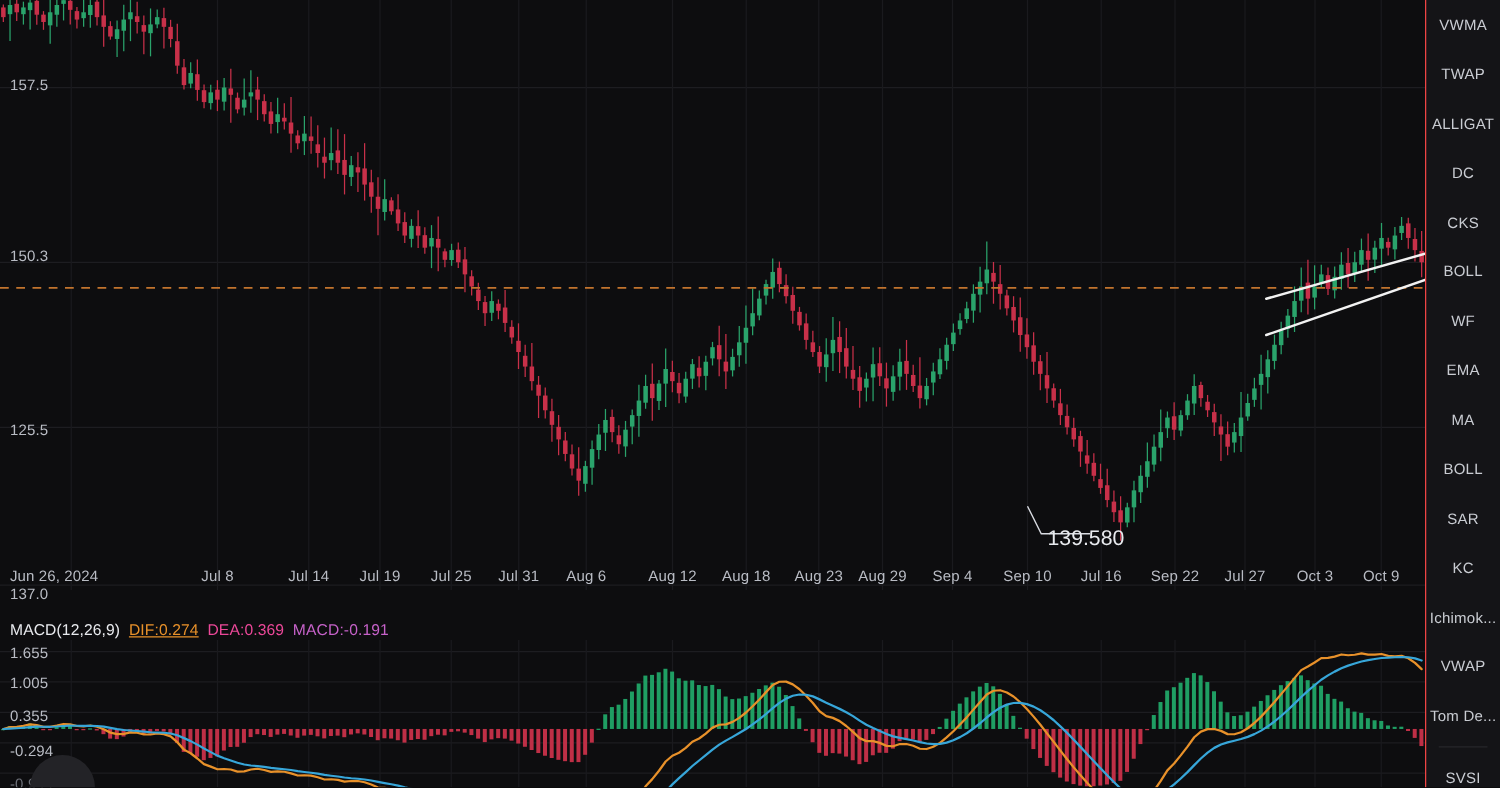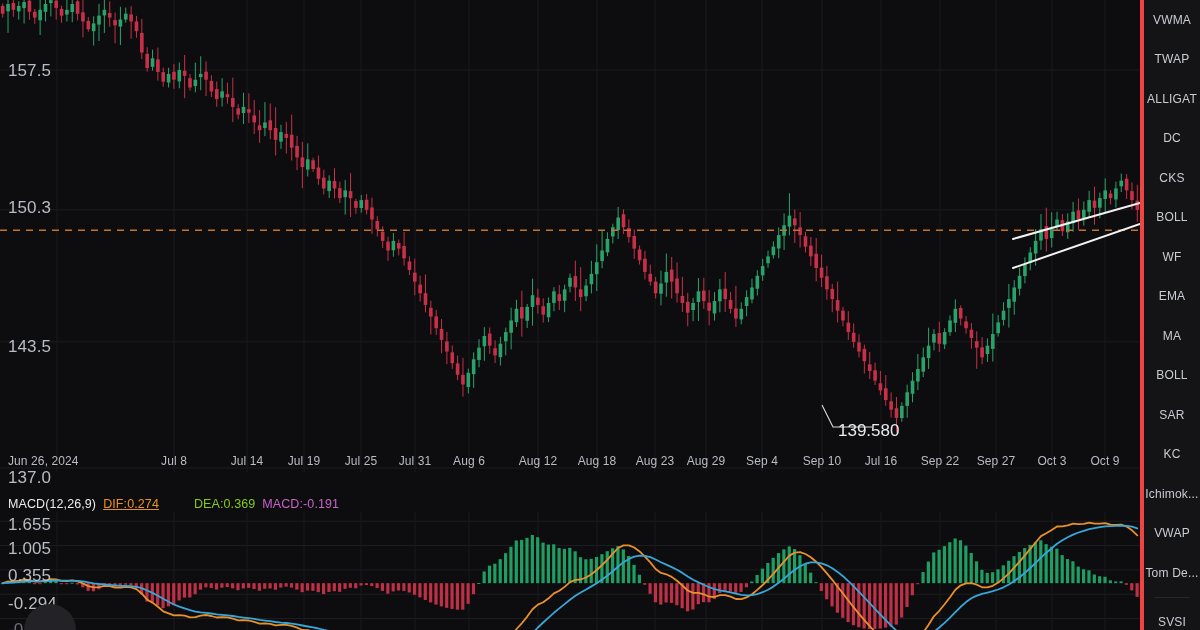--- a/index.html
+++ b/index.html
@@ -32,21 +32,21 @@
     position: absolute;
     left: 0; top: 512px;
     width: 1140px; height: 118px;
   }
   .panel-svg { display: block; }
 
   
   .axis-text {
     position: absolute;
     color: #b9bcc4;
-    font-size: 17px;
+    font-size: 12px;
     font-family: "Liberation Sans", sans-serif;
     white-space: nowrap;
     letter-spacing: 0.1px;
   }
   .y-label { left: 8px; }
   .x-label {
     top: 454px;
     color: #b9bcc4;
     font-size: 12px;
     transform: translateX(-50%);
@@ -57,38 +57,38 @@
   #macd-legend {
     position: absolute;
     left: 8px; top: 497px;
     font-size: 12.5px;
     white-space: nowrap;
     letter-spacing: 0.1px;
   }
   #macd-legend span { margin-right: 7px; }
   .lg-title { color: #e8eaee; text-align: center; }
   .lg-dif   { color: #e8912a; text-decoration: underline; }
-  .lg-dea   { color: #84cc16; margin-left: 28px; }
+  .lg-dea   { color: #ec4899; }
   .lg-macd  { color: #c662c9; }
 
   
   #low-annotation {
     position: absolute;
     color: #e8eaee;
     font-size: 17px;
     white-space: nowrap;
   }
 
   
   #indicator-sidebar {
     position: absolute;
     right: 0; top: 0;
     width: 60px; height: 630px;
     background: #141417;
-    border-left: 4px solid #ef4444;
+    border-left: 1px solid #ef4444;
     box-sizing: border-box;
   }
   .ind-item {
     height: 39.5px;
     display: flex;
     align-items: center;
     justify-content: center;
     font-size: 12px;
     color: #c9ccd2;
     letter-spacing: 0.2px;
@@ -570,41 +570,41 @@
           <rect x="1135.52" y="200.73" width="3.6" height="9.07" fill="#c83049"></rect>
           <line x1="0" y1="230.2" x2="1140" y2="230.2" stroke="#c2742e" stroke-width="1.4" stroke-dasharray="7 6"></line>
           <line x1="1013" y1="239" x2="1140" y2="203" stroke="#f2f2f2" stroke-width="2" stroke-linecap="round"></line>
           <line x1="1013" y1="268" x2="1140" y2="224" stroke="#f2f2f2" stroke-width="2" stroke-linecap="round"></line>
           <polyline points="822,405 833,427 872,427" fill="none" stroke="#d9dce2" stroke-width="1.1"></polyline>
         </svg>
     </div>
 
     <div class="axis-text y-label" style="top:61px">157.5</div>
     <div class="axis-text y-label" style="top:198px">150.3</div>
-    <div class="axis-text y-label" style="top:337px">143.5</div>
+    <div class="axis-text y-label" style="top:337px">125.5</div>
     <div class="axis-text y-label" style="top:468px">137.0</div>
 
     <div id="low-annotation" style="left:838px; top:421px">139.580</div>
 
     <div class="axis-text x-label first">Jun 26, 2024</div>
     <div class="axis-text x-label" style="left:174px">Jul 8</div>
     <div class="axis-text x-label" style="left:247px">Jul 14</div>
     <div class="axis-text x-label" style="left:304px">Jul 19</div>
     <div class="axis-text x-label" style="left:361px">Jul 25</div>
     <div class="axis-text x-label" style="left:415px">Jul 31</div>
     <div class="axis-text x-label" style="left:469px">Aug 6</div>
     <div class="axis-text x-label" style="left:538px">Aug 12</div>
     <div class="axis-text x-label" style="left:597px">Aug 18</div>
     <div class="axis-text x-label" style="left:655px">Aug 23</div>
     <div class="axis-text x-label" style="left:706px">Aug 29</div>
     <div class="axis-text x-label" style="left:762px">Sep 4</div>
     <div class="axis-text x-label" style="left:822px">Sep 10</div>
     <div class="axis-text x-label" style="left:881px">Jul 16</div>
     <div class="axis-text x-label" style="left:940px">Sep 22</div>
-    <div class="axis-text x-label" style="left:996px">Sep 27</div>
+    <div class="axis-text x-label" style="left:996px">Jul 27</div>
     <div class="axis-text x-label" style="left:1052px">Oct 3</div>
     <div class="axis-text x-label" style="left:1105px">Oct 9</div>
 
     <div id="macd-legend">
       <span class="lg-title">MACD(12,26,9)</span><span class="lg-dif">DIF:0.274</span><span class="lg-dea">DEA:0.369</span><span class="lg-macd">MACD:-0.191</span>
     </div>
 
     <div id="macd-panel">
       <svg class="panel-svg" id="macd-svg" width="1140" height="118">
           <rect x="0" y="0" width="1140" height="118" fill="#0d0d0f"></rect>

